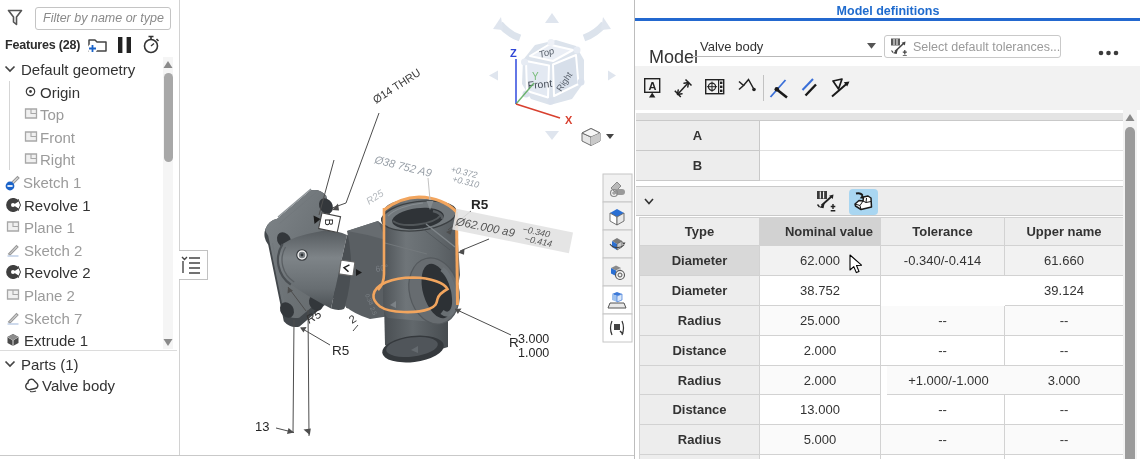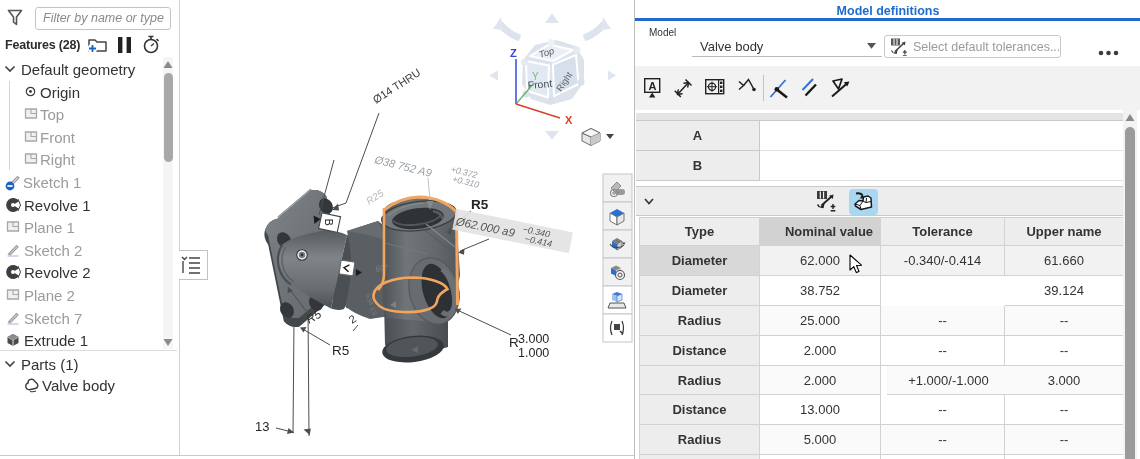--- a/index.html
+++ b/index.html
@@ -456,21 +456,21 @@
         <path d="M4 10 V22"></path>
         <path d="M3 6 L5.5 8.5 L8 6"></path>
       </g>
     </svg>
   </div>
 
   <div id="rpanel">
     <div id="tabtxt">Model definitions</div>
     <div id="tabline"></div>
 
-    <div class="abs" style="left:14px;top:27px;font-size:10px;color:#333">Model</div>
+    <div class="abs" style="left:14px;top:47px;font-size:18px;color:#333">Model</div>
     <div class="abs" style="left:57px;top:33px;width:190px;height:24px;border-bottom:1px solid #b9b9b9">
       <div class="abs" style="left:8px;top:6px;font-size:13px;color:#333">Valve body</div>
       <svg class="abs" style="right:6px;top:10px" width="9" height="6" viewBox="0 0 9 6">
           <path d="M0 0 H9 L4.5 5.8 Z" fill="#555"></path>
         </svg>
     </div>
     <div class="abs" style="left:249px;top:35px;width:177px;height:23px;border:1px solid #c9c9c9;border-radius:3px;background:#fff">
       <svg class="abs" style="left:5px;top:2px" width="19" height="18" viewBox="0 0 19 18">
         <rect x="1" y="0.5" width="9" height="7" fill="#5a5a5a"></rect>
         <path d="M4 1 V7 M7 1 V7" stroke="#fff" stroke-width="1"></path>

